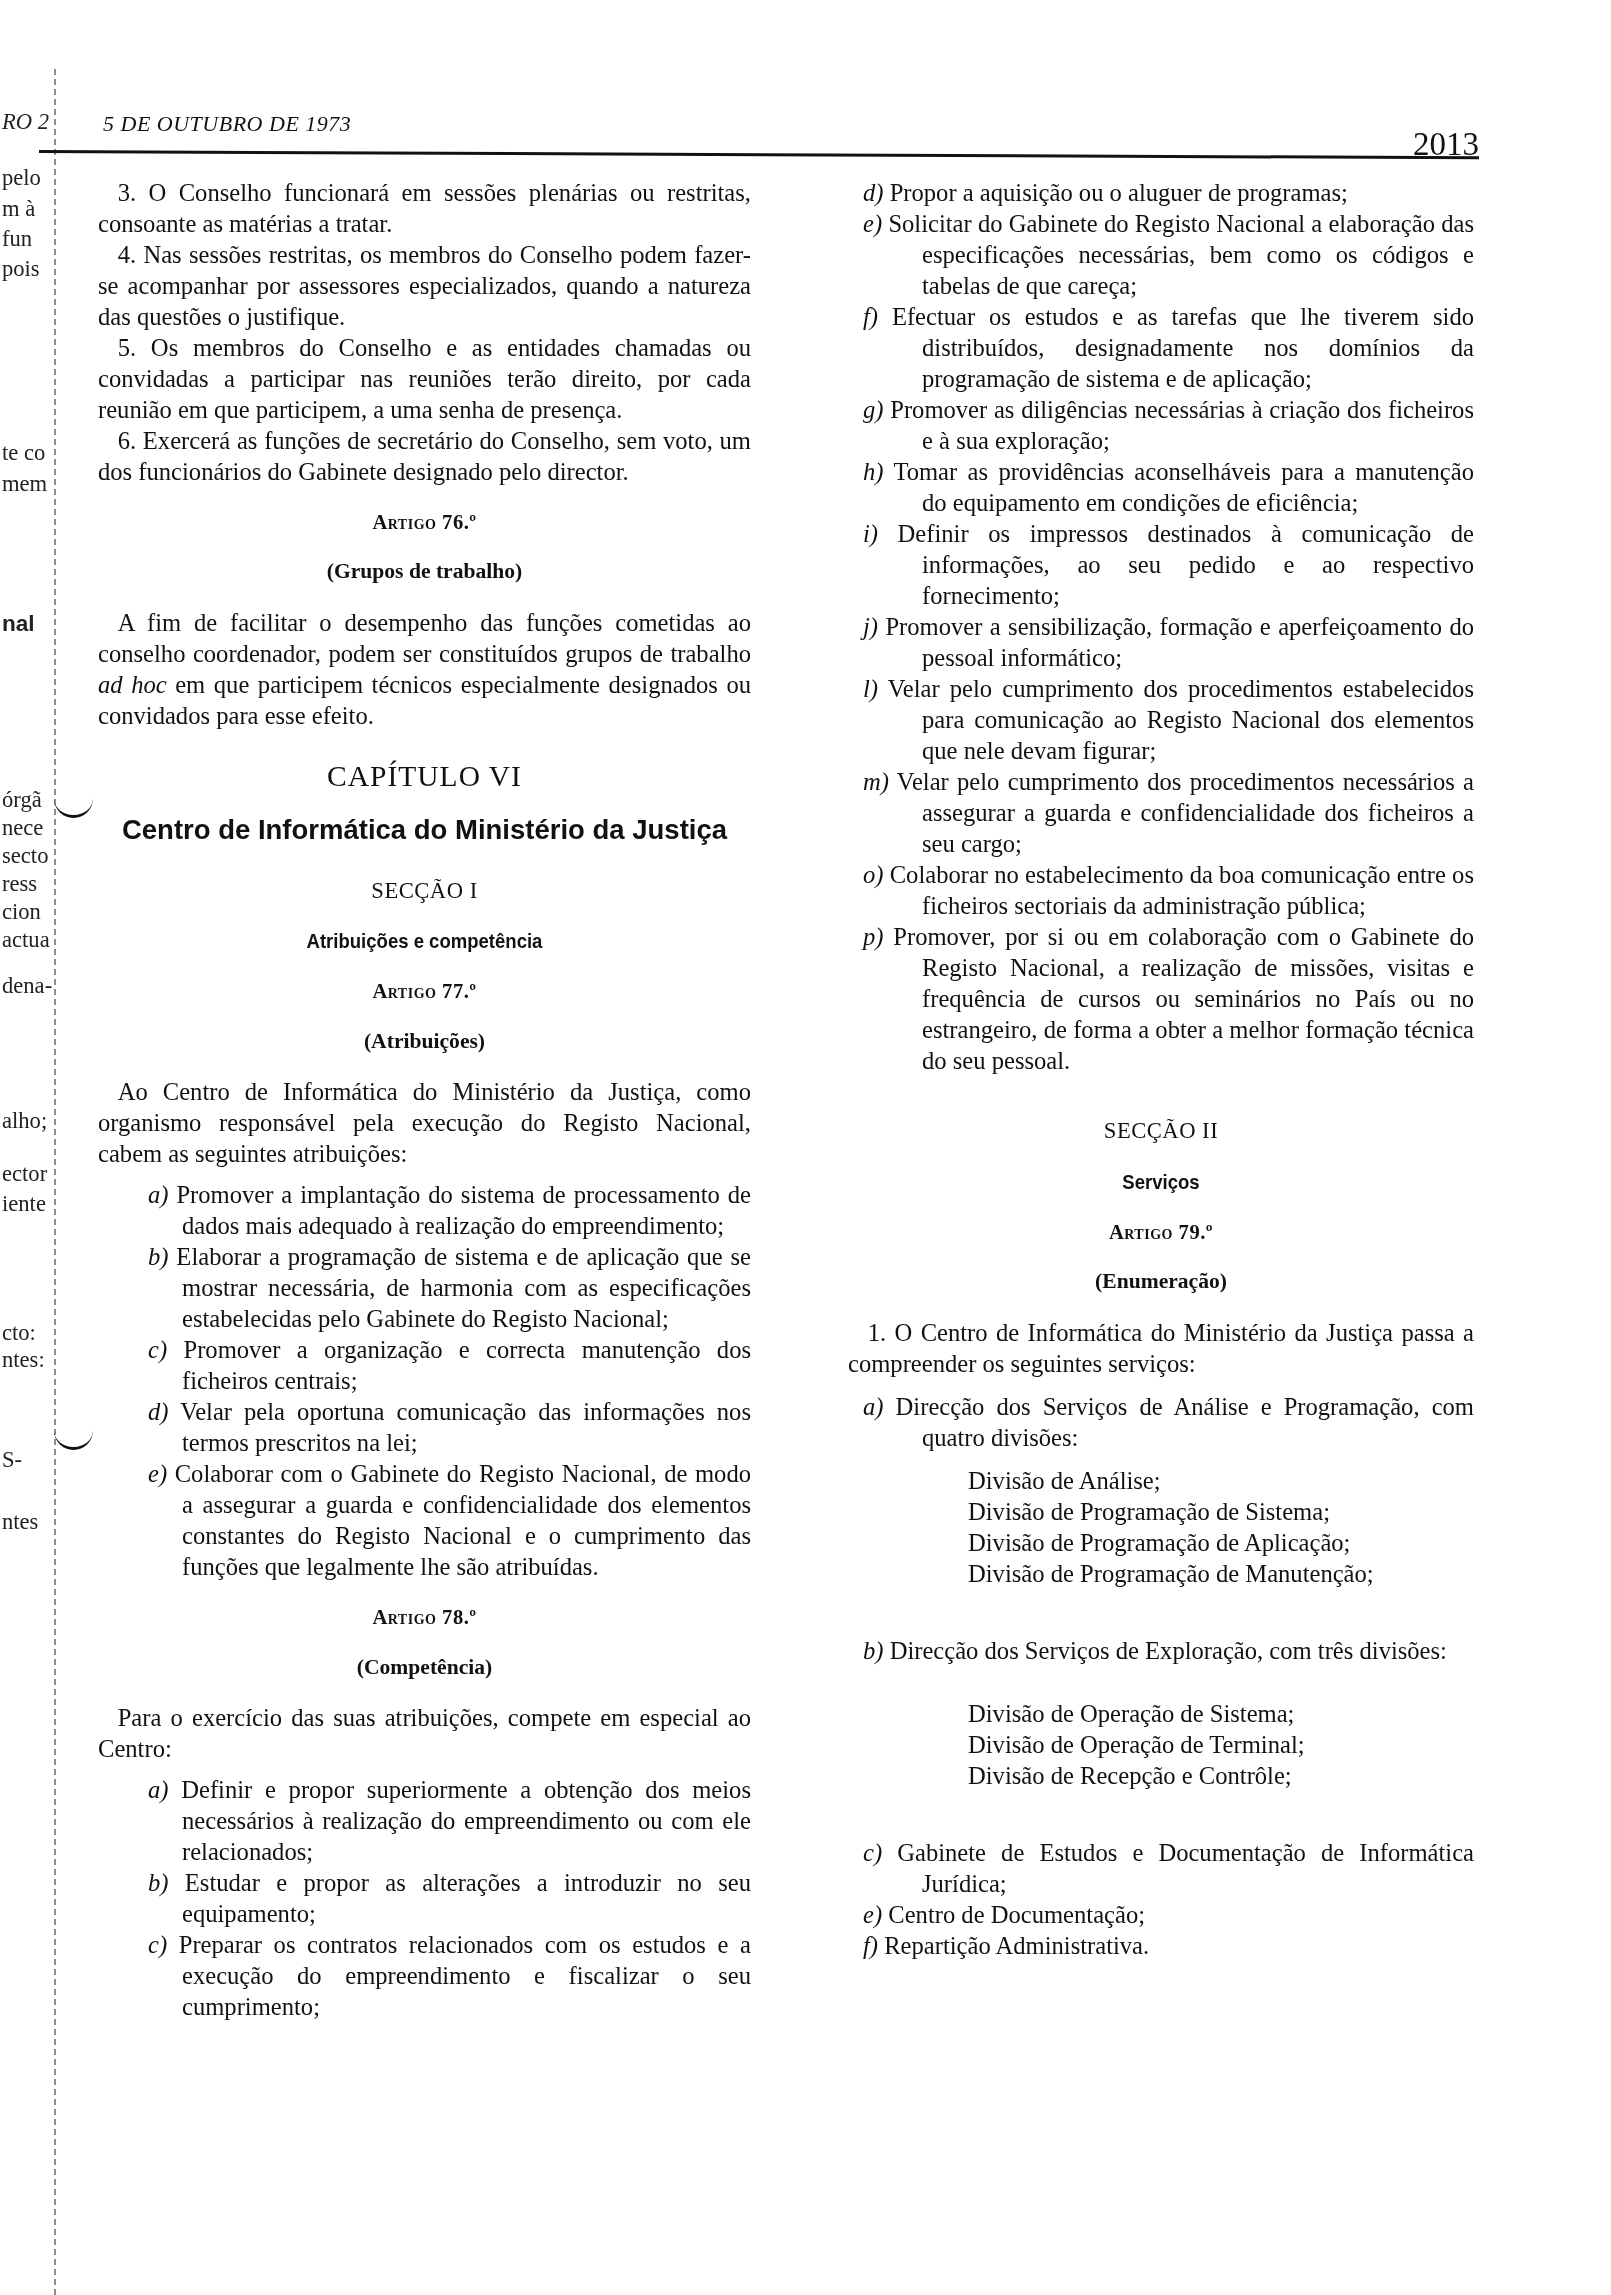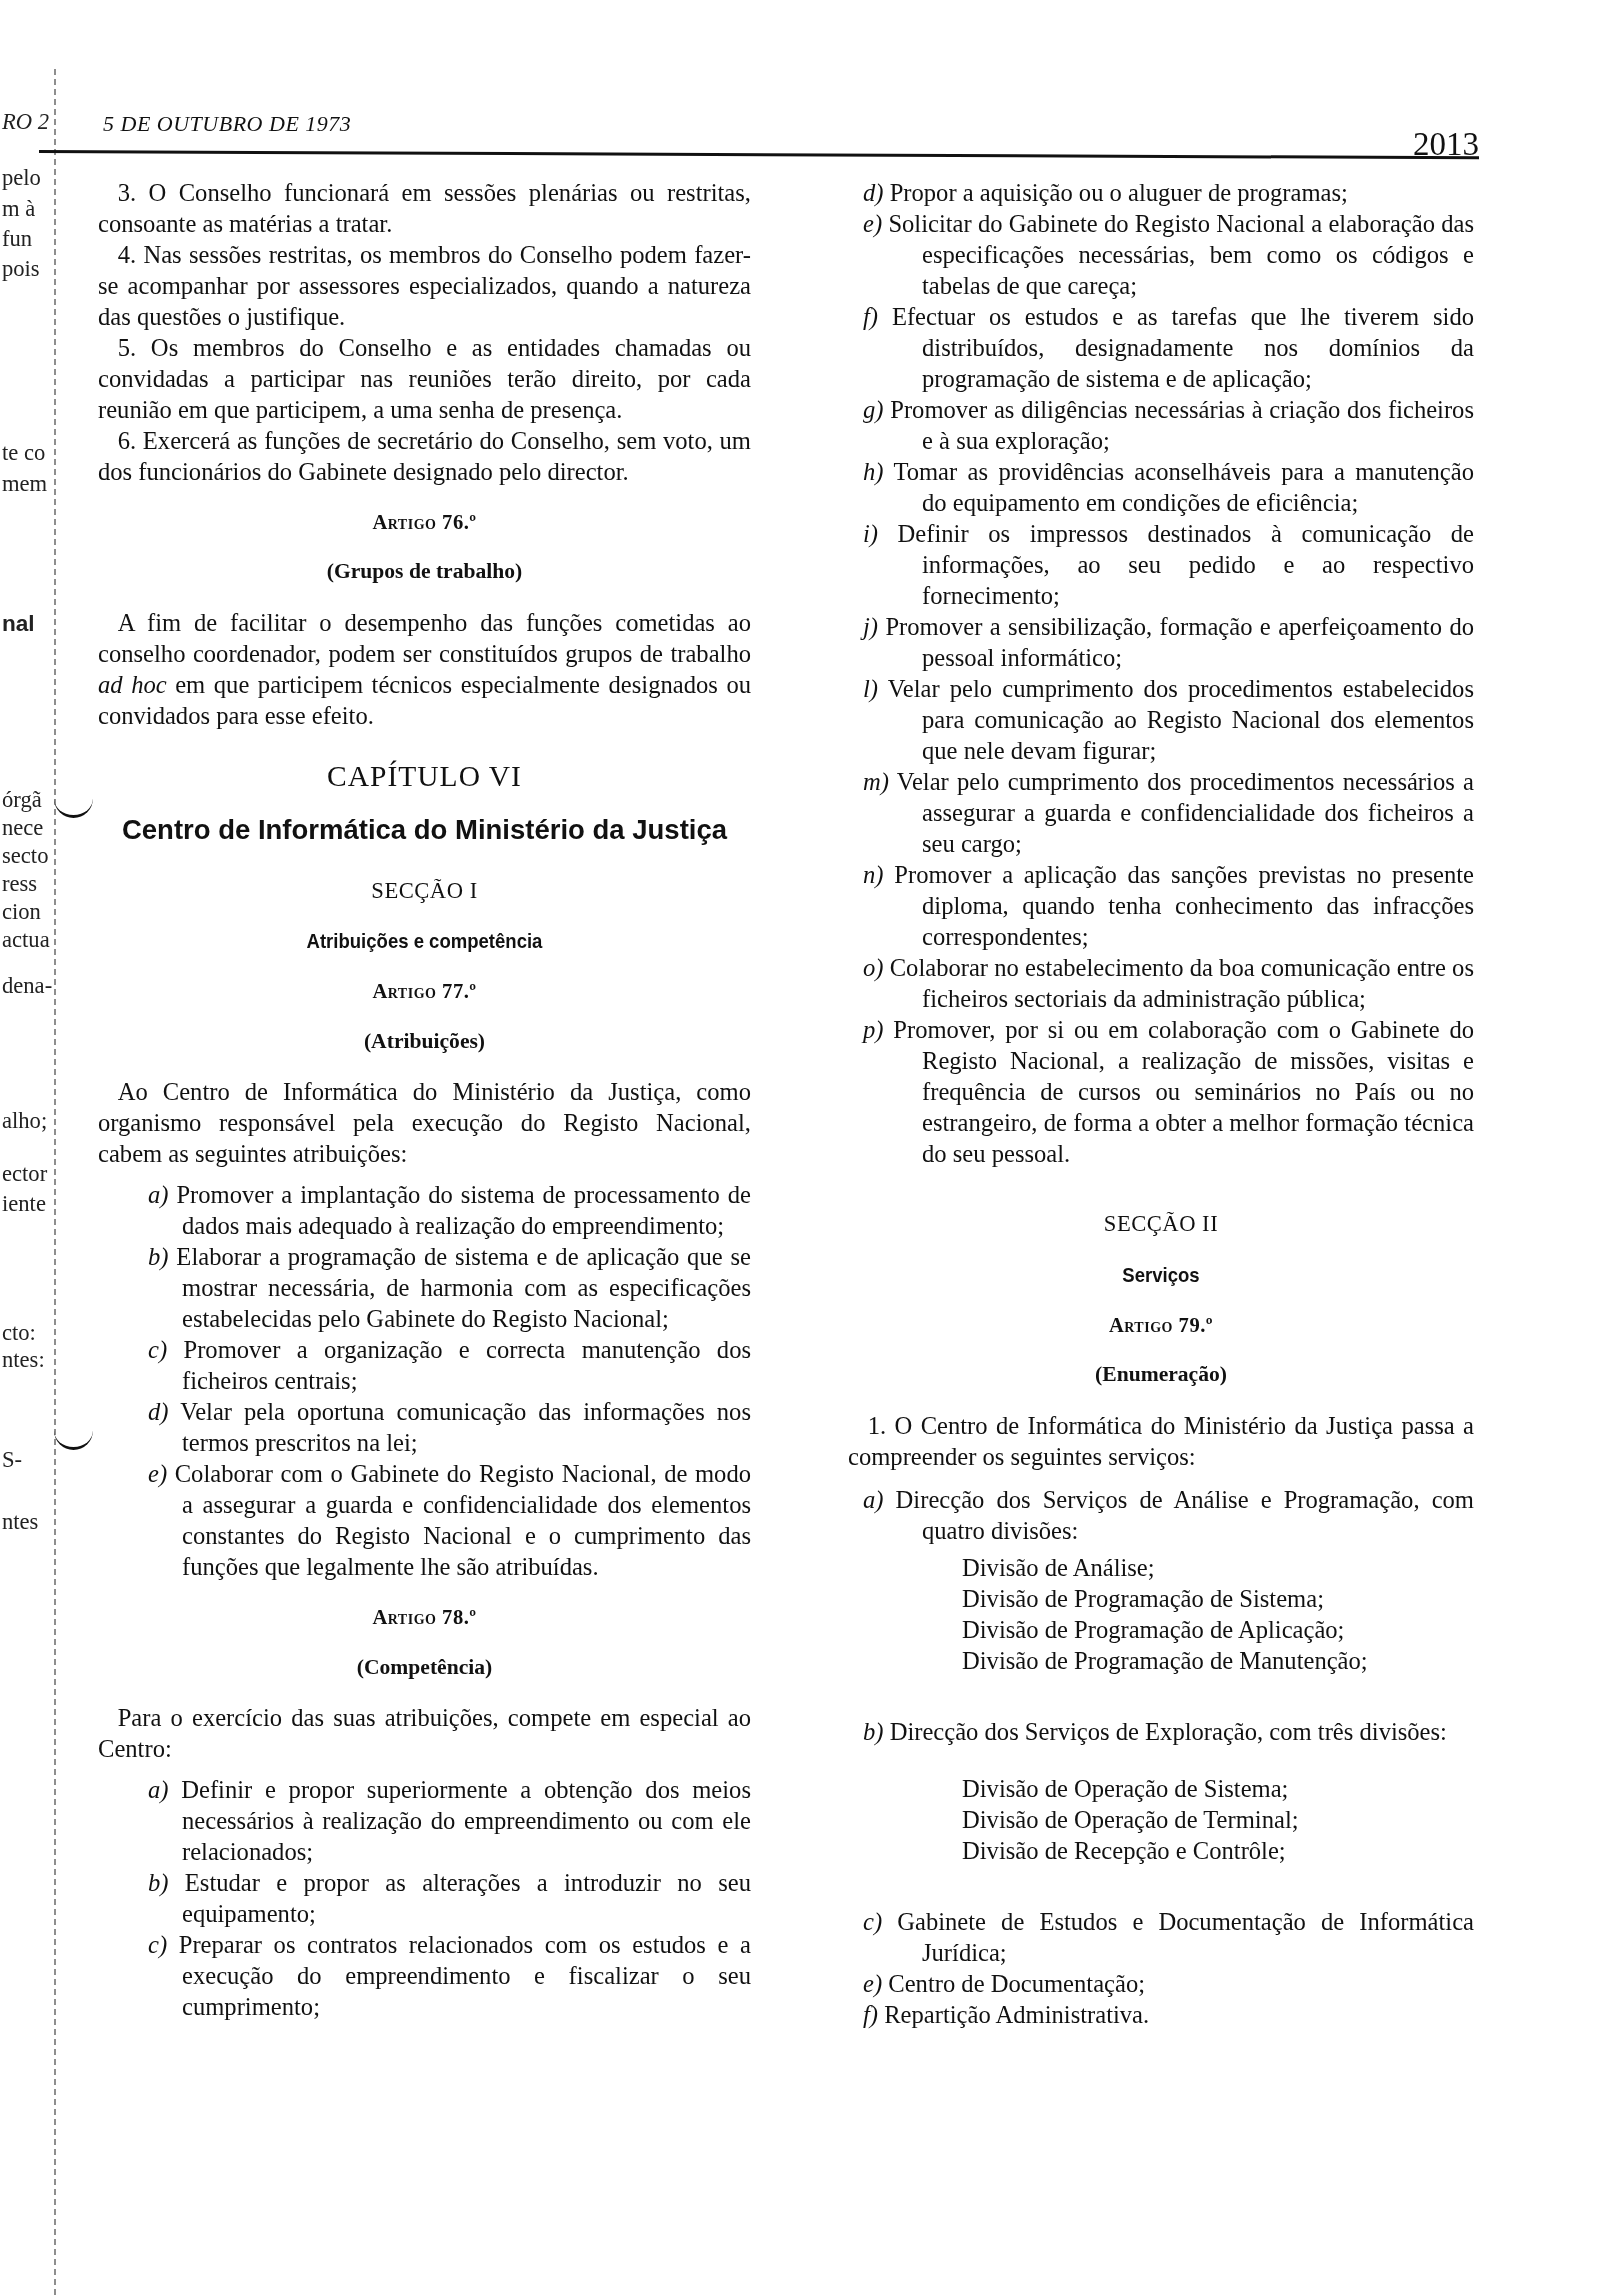--- a/index.html
+++ b/index.html
@@ -34,21 +34,21 @@
   .art-sub { text-align: center; font-size: 21.6px; font-weight: bold; margin: 0 0 19.7px; }
   .chapter { text-align: center; font-size: 29.5px; margin: 29.5px 0 22.6px; letter-spacing: 1px; }
   .chapter-sub { text-align: center; font-family: "Liberation Sans", sans-serif; font-weight: bold; font-size: 27.5px; margin: 0 0 29.5px; }
   .section { text-align: center; font-size: 22.6px; margin: 14.7px 0 19.7px; letter-spacing: 0.5px; }
   .section-sub { text-align: center; font-family: "Liberation Sans", sans-serif; font-weight: bold; font-size: 20.6px; margin: 0 0 4.9px; transform: scaleX(.9); }
 
   .item { padding-left: 84px; text-indent: -34px; margin-left: 0; }
   .item .mk { font-style: italic; }
   .item-r { padding-left: 74px; text-indent: -59px; }
   .item-r .mk { font-style: italic; }
-  .sublist { padding-left: 108px; margin: 6px; text-align: left; }
+  .sublist { padding-left: 108px; margin: 12px; text-align: left; }
   .sublist p { margin: 0; }
   .gap { height: 24.6px; }
   .gap-lg { height: 34px; }
   em { font-style: italic; }
 </style>
 </head>
 <body>
 
 <div class="page">
 
@@ -124,21 +124,20 @@
   <div class="col col-right">
     <p class="item-r"><span class="mk">d)</span> <span>Propor a aquisição ou o aluguer de programas;</span></p>
     <p class="item-r"><span class="mk">e)</span> <span>Solicitar do Gabinete do Registo Nacional a elaboração das especificações necessárias, bem como os códigos e tabelas de que careça;</span></p>
     <p class="item-r"><span class="mk">f)</span> <span>Efectuar os estudos e as tarefas que lhe tiverem sido distribuídos, designadamente nos domínios da programação de sistema e de aplicação;</span></p>
     <p class="item-r"><span class="mk">g)</span> <span>Promover as diligências necessárias à criação dos ficheiros e à sua exploração;</span></p>
     <p class="item-r"><span class="mk">h)</span> <span>Tomar as providências aconselháveis para a manutenção do equipamento em condições de eficiência;</span></p>
     <p class="item-r"><span class="mk">i)</span> <span>Definir os impressos destinados à comunicação de informações, ao seu pedido e ao respectivo fornecimento;</span></p>
     <p class="item-r"><span class="mk">j)</span> <span>Promover a sensibilização, formação e aperfeiçoamento do pessoal informático;</span></p>
     <p class="item-r"><span class="mk">l)</span> <span>Velar pelo cumprimento dos procedimentos estabelecidos para comunicação ao Registo Nacional dos elementos que nele devam figurar;</span></p>
     <p class="item-r"><span class="mk">m)</span> <span>Velar pelo cumprimento dos procedimentos necessários a assegurar a guarda e confidencialidade dos ficheiros a seu cargo;</span></p>
-    <p class="item-r"><span class="mk">n)</span> <span>Promover a aplicação das sanções previstas no presente diploma, quando tenha conhecimento das infracções correspondentes;</span></p>
     <p class="item-r"><span class="mk">o)</span> <span>Colaborar no estabelecimento da boa comunicação entre os ficheiros sectoriais da administração pública;</span></p>
     <p class="item-r"><span class="mk">p)</span> <span>Promover, por si ou em colaboração com o Gabinete do Registo Nacional, a realização de missões, visitas e frequência de cursos ou seminários no País ou no estrangeiro, de forma a obter a melhor formação técnica do seu pessoal.</span></p>
 
     <div class="gap"></div>
     <p class="section">SECÇÃO II</p>
     <p class="section-sub">Serviços</p>
 
     <p class="art-title">Artigo 79.º</p>
     <p class="art-sub">(Enumeração)</p>
     <p class="para">1. O Centro de Informática do Ministério da Justiça passa a compreender os seguintes serviços:</p>

